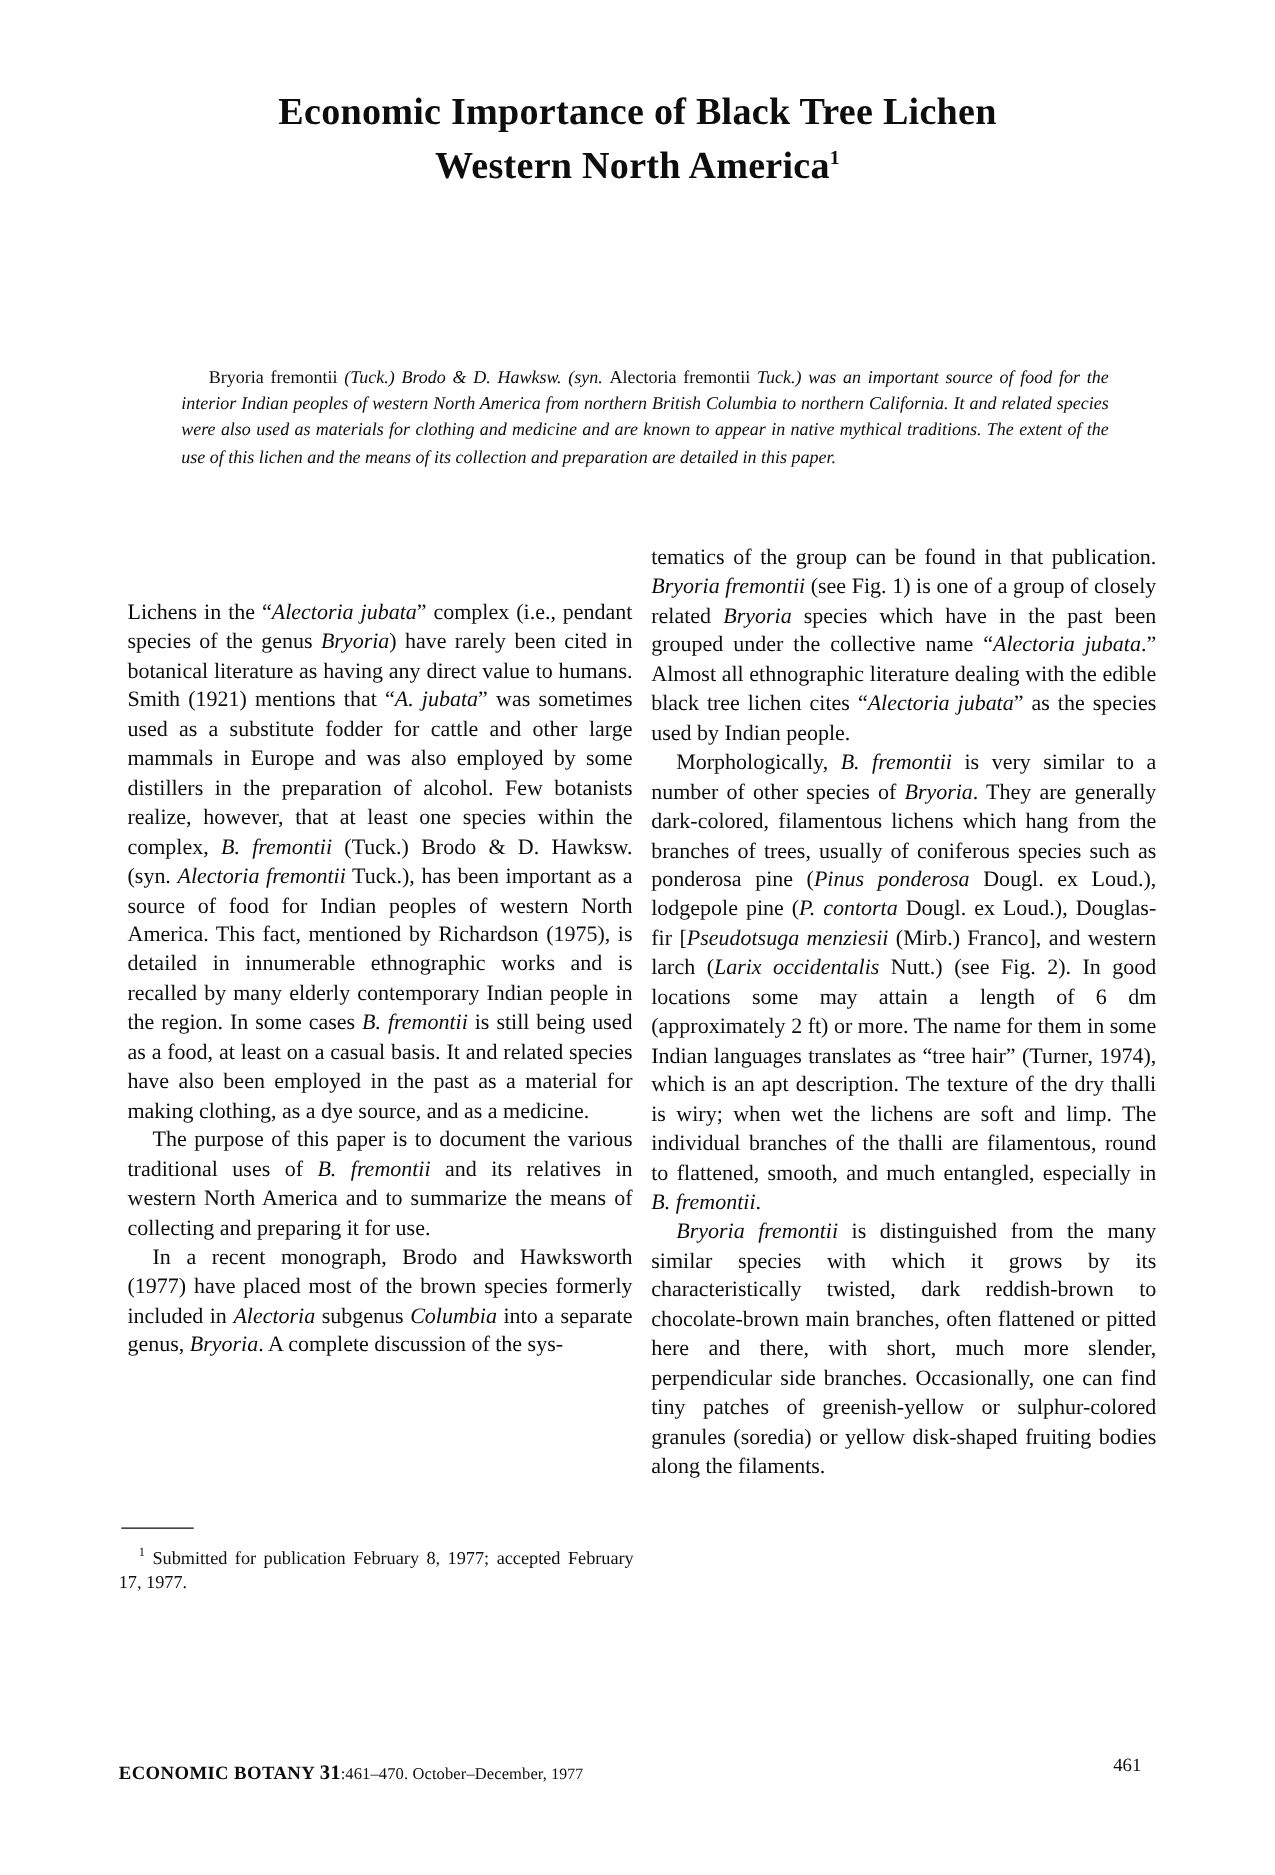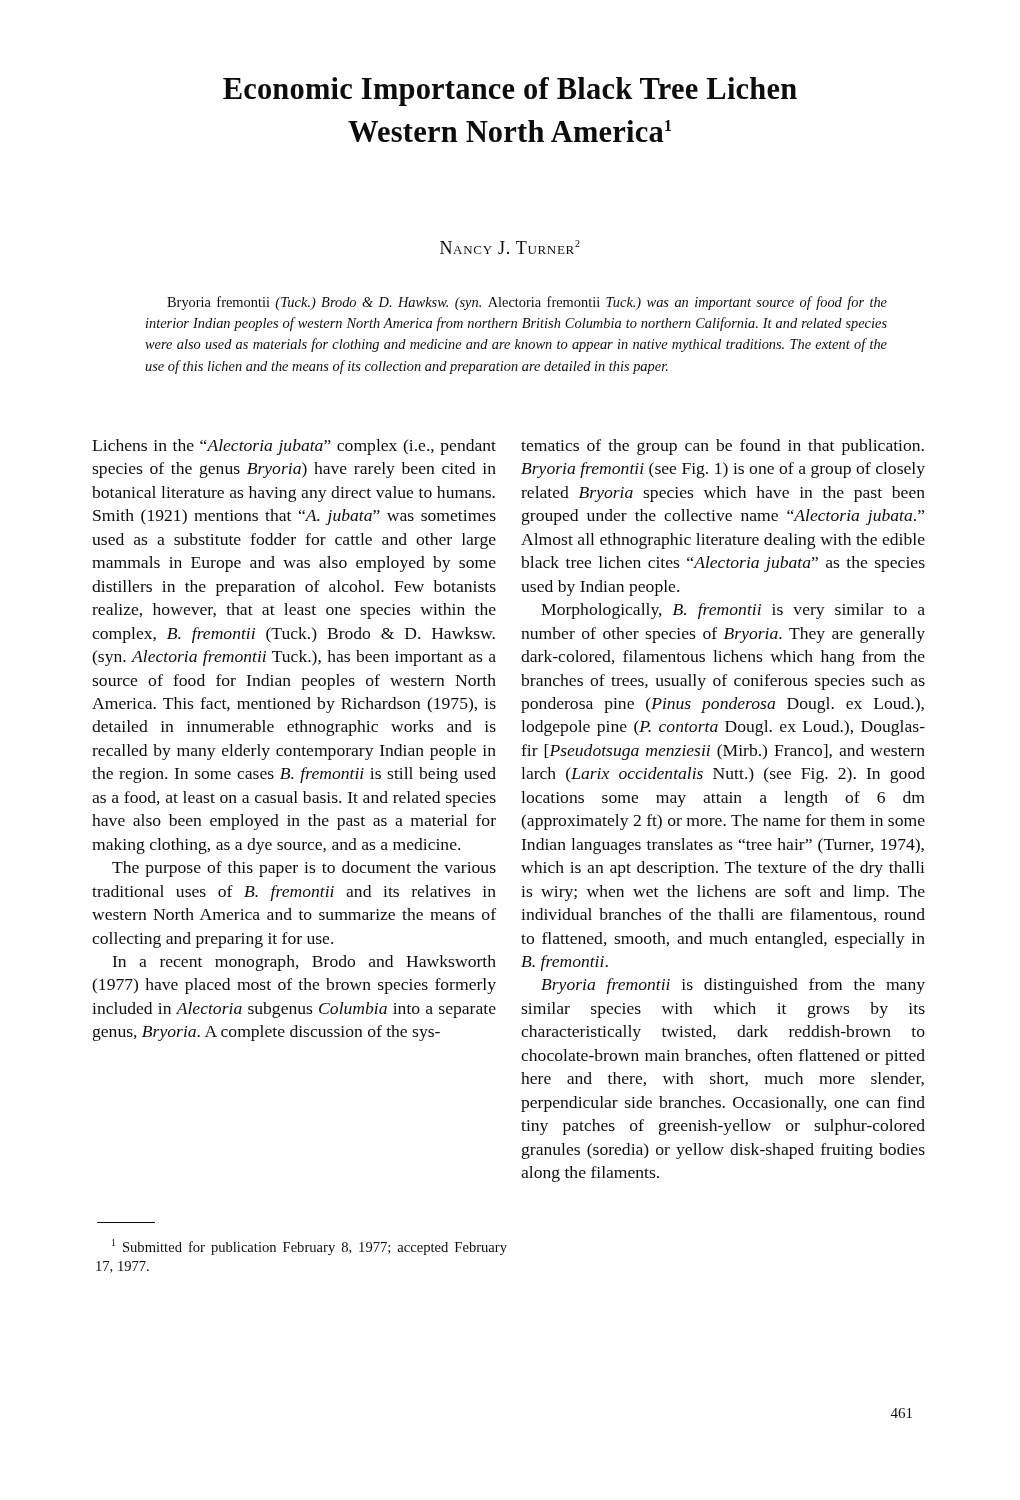--- a/index.html
+++ b/index.html
@@ -87,21 +87,21 @@
   .col {
     position: absolute;
     top: 434px;
     width: 404px;
     font-size: 17.6px;
     line-height: 23.45px;
     text-align: justify;
     text-justify: inter-word;
     hyphens: none;
   }
-  .col-left { left: 92px; }
+  .col-left { left: 102px; margin-top: 44px; }
   .col-right { left: 521px; }
 
   .col p {
     margin: 0;
     text-indent: 20px;
   }
   .col p.first {
     text-indent: 0;
   }
   .col .ital { font-style: italic; }
@@ -176,23 +176,20 @@
 </head>
 <body>
 
 <div class="page">
 
   <div class="title-block">
     <div class="title-line"><span>Economic Importance of Black Tree Lichen</span></div>
     <div class="title-line"><span>Western North America</span><sup>1</sup></div>
   </div>
 
-  <div class="byline">
-    <span>Nancy J. Turner</span><sup>2</sup>
-  </div>
 
   <div class="abstract">
     <span class="rom">Bryoria fremontii </span><span>(Tuck.) Brodo &amp; D. Hawksw. (syn. </span><span class="rom">Alectoria fremontii </span><span>Tuck.) was an important source of food for the interior Indian peoples of western North America from northern British Columbia to northern California. It and related species were also used as materials for clothing and medicine and are known to appear in native mythical traditions. The extent of the use of this lichen and the means of its collection and preparation are detailed in this paper.</span>
   </div>
 
   <div class="col col-left">
     <p class="first"><span>Lichens in the “</span><span class="ital">Alectoria jubata</span><span>” complex (i.e., pendant species of the genus </span><span class="ital">Bryoria</span><span>) have rarely been cited in botanical literature as having any direct value to humans. Smith (1921) mentions that “</span><span class="ital">A. jubata</span><span>” was sometimes used as a substitute fodder for cattle and other large mammals in Europe and was also employed by some distillers in the preparation of alcohol. Few botanists realize, however, that at least one species within the complex, </span><span class="ital">B. fremontii</span><span> (Tuck.) Brodo &amp; D. Hawksw. (syn. </span><span class="ital">Alectoria fremontii</span><span> Tuck.), has been important as a source of food for Indian peoples of western North America. This fact, mentioned by Richardson (1975), is detailed in innumerable ethnographic works and is recalled by many elderly contemporary Indian people in the region. In some cases </span><span class="ital">B. fremontii</span><span> is still being used as a food, at least on a casual basis. It and related species have also been employed in the past as a material for making clothing, as a dye source, and as a medicine.</span></p>
 
     <p><span>The purpose of this paper is to document the various traditional uses of </span><span class="ital">B. fremontii</span><span> and its relatives in western North America and to summarize the means of collecting and preparing it for use.</span></p>
 
@@ -206,16 +203,17 @@
 
     <p><span class="ital">Bryoria fremontii</span><span> is distinguished from the many similar species with which it grows by its characteristically twisted, dark reddish-brown to chocolate-brown main branches, often flattened or pitted here and there, with short, much more slender, perpendicular side branches. Occasionally, one can find tiny patches of greenish-yellow or sulphur-colored granules (soredia) or yellow disk-shaped fruiting bodies along the filaments.</span></p>
   </div>
 
   <div class="footnote-rule"></div>
   <div class="footnotes">
     <p><sup>1</sup><span> Submitted for publication February 8, 1977; accepted February 17, 1977.</span></p>
   </div>
 
   <div class="footer">
+    <div class="footer-cite"><span class="jname">ECONOMIC BOTANY</span><span>&nbsp;</span><span class="vol">31</span><span class="detail">:461–470.</span><span class="detail"> October–December,</span><span class="yr"> 1977</span></div>
     <div class="footer-page">461</div>
   </div>
 
 </div>
 
 </body></html>

